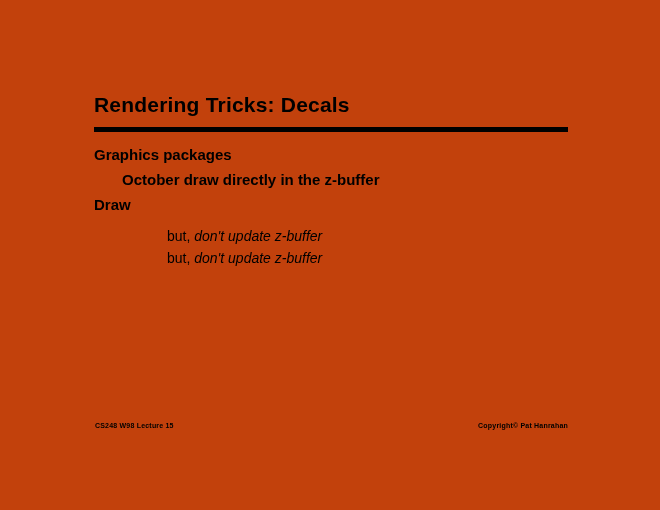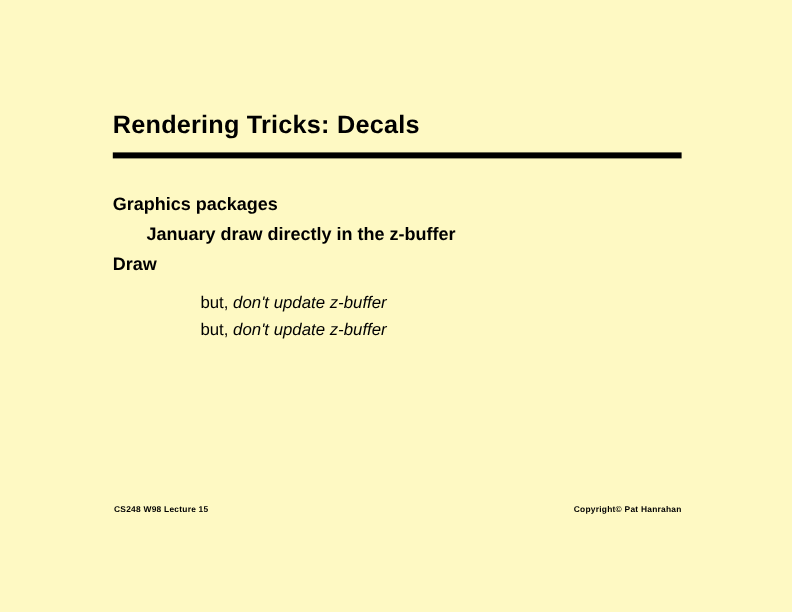--- a/index.html
+++ b/index.html
@@ -4,21 +4,21 @@
 <style>
   html, body {
     margin: 0;
     padding: 0;
     background: #ffffff;
   }
   .slide {
     position: relative;
     width: 660px;
     height: 510px;
-    background: #fef9c3;
+    background: #c2410c;
     font-family: "Liberation Sans", sans-serif;
     color: #000000;
     overflow: hidden;
   }
   .title {
     position: absolute;
     left: 94px;
     top: 93px;
     font-size: 21px;
     font-weight: bold;
@@ -30,21 +30,21 @@
     position: absolute;
     left: 94px;
     top: 127px;
     width: 474px;
     height: 5px;
     background: #000000;
   }
   .body {
     position: absolute;
     left: 94px;
-    top: 158px;
+    top: 142px;
     width: 490px;
   }
   .lvl1 {
     font-size: 15px;
     font-weight: bold;
     line-height: 25px;
     margin: 0;
     white-space: nowrap;
   }
   .lvl2 {
@@ -105,21 +105,21 @@
 <body>
 
 <div class="slide">
 
   <div class="title">Rendering Tricks: Decals</div>
   <div class="title-rule"></div>
 
   <div class="body">
 
     <p class="lvl1">Graphics packages</p>
-    <p class="lvl2">January draw directly in the z-buffer</p>
+    <p class="lvl2">October draw directly in the z-buffer</p>
     <p class="lvl1">Draw</p>
 
     <div class="num-block">
 
       <p class="sub-line">
         <span class="roman">but,</span>
         <span>don't update z-buffer</span>
       </p>
 
       <p class="sub-line">

